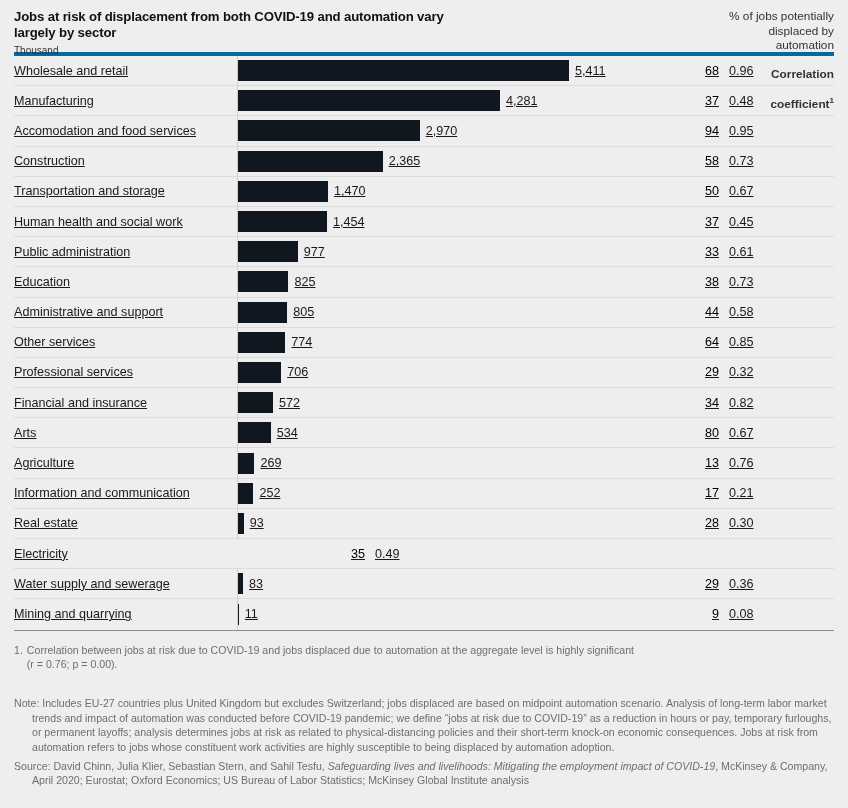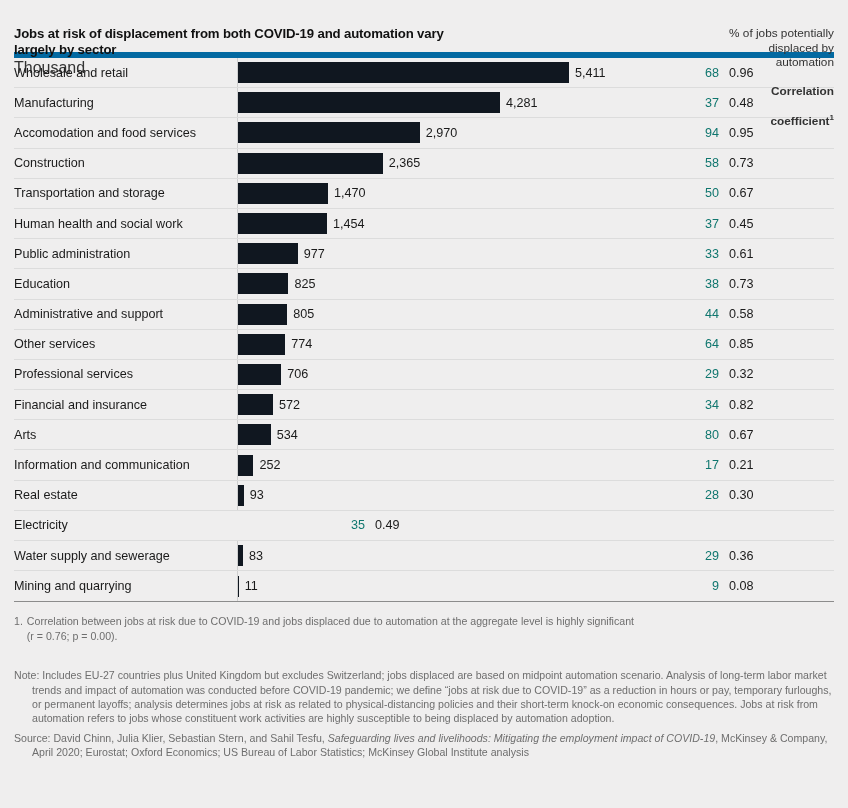--- a/index.html
+++ b/index.html
@@ -21,35 +21,35 @@
     background: #efeeee;
     box-sizing: border-box;
     padding: 0 14px;
   }
 
   
   .header {
     display: flex;
     align-items: flex-start;
     justify-content: space-between;
-    padding-top: 26px;
+    padding-top: 9px;
     height: 52px;
     box-sizing: border-box;
   }
   .title-block { width: 470px; }
   .title {
     font-size: 13.2px;
     font-weight: bold;
     line-height: 16.4px;
     letter-spacing: -0.15px;
     color: #111111;
     margin: 0;
   }
   .subtitle {
-    font-size: 16px;
+    font-size: 10px;
     font-weight: normal;
     line-height: 16px;
     color: #333333;
     margin-top: 1px;
   }
   .col-heads {
     display: flex;
     align-items: flex-end;
     height: 52px;
     flex-direction: column;
@@ -60,22 +60,23 @@
     color: #333333;
     text-align: right;
     white-space: pre-line;
   }
   .col-head.pct { width: 148px; }
   .col-head.corr { width: 95px; padding-left: 8px; font-weight: bold; }
   sup { font-size: 8px; vertical-align: super; line-height: 0; }
 
   
   .table {
-    border-top: 6px solid #0369a1;
+    border-top: 4px solid #0369a1;
     border-bottom: 1px solid #8c8c8c;
+    text-decoration: underline;
   }
   .row {
     display: flex;
     align-items: center;
     height: 30.2px;
     border-bottom: 1px solid #dcdcdc;
     box-sizing: border-box;
   }
   .row:last-child { border-bottom: none; }
 
@@ -106,21 +107,21 @@
     font-size: 12.6px;
     color: #1a1a1a;
     padding-left: 6px;
     white-space: nowrap;
   }
   .cell-pct {
     flex: 0 0 138px;
     width: 138px;
     text-align: right;
     font-size: 12.6px;
-    color: #0f766e;
+    color: #000000;
     padding-right: 10px;
     box-sizing: border-box;
   }
   .cell-corr {
     flex: 0 0 105px;
     width: 105px;
     font-size: 12.6px;
     color: #1a1a1a;
     padding-right: 8px;
     box-sizing: border-box;
@@ -283,20 +284,29 @@
       <div class="row">
         <div class="cell-label">Arts</div>
         <div class="cell-bar">
           <div class="bar" style="width: 32.6657px; background: rgb(16, 23, 32);"></div>
           <div class="bar-value">534</div>
         </div>
         <div class="cell-pct">80</div>
         <div class="cell-corr">0.67</div>
       </div>
       <div class="row">
+        <div class="cell-label">Agriculture</div>
+        <div class="cell-bar">
+          <div class="bar" style="width: 16.4552px; background: rgb(16, 23, 32);"></div>
+          <div class="bar-value">269</div>
+        </div>
+        <div class="cell-pct">13</div>
+        <div class="cell-corr">0.76</div>
+      </div>
+      <div class="row">
         <div class="cell-label">Information and communication</div>
         <div class="cell-bar">
           <div class="bar" style="width: 15.4153px; background: rgb(16, 23, 32);"></div>
           <div class="bar-value">252</div>
         </div>
         <div class="cell-pct">17</div>
         <div class="cell-corr">0.21</div>
       </div>
       <div class="row">
         <div class="cell-label">Real estate</div>

